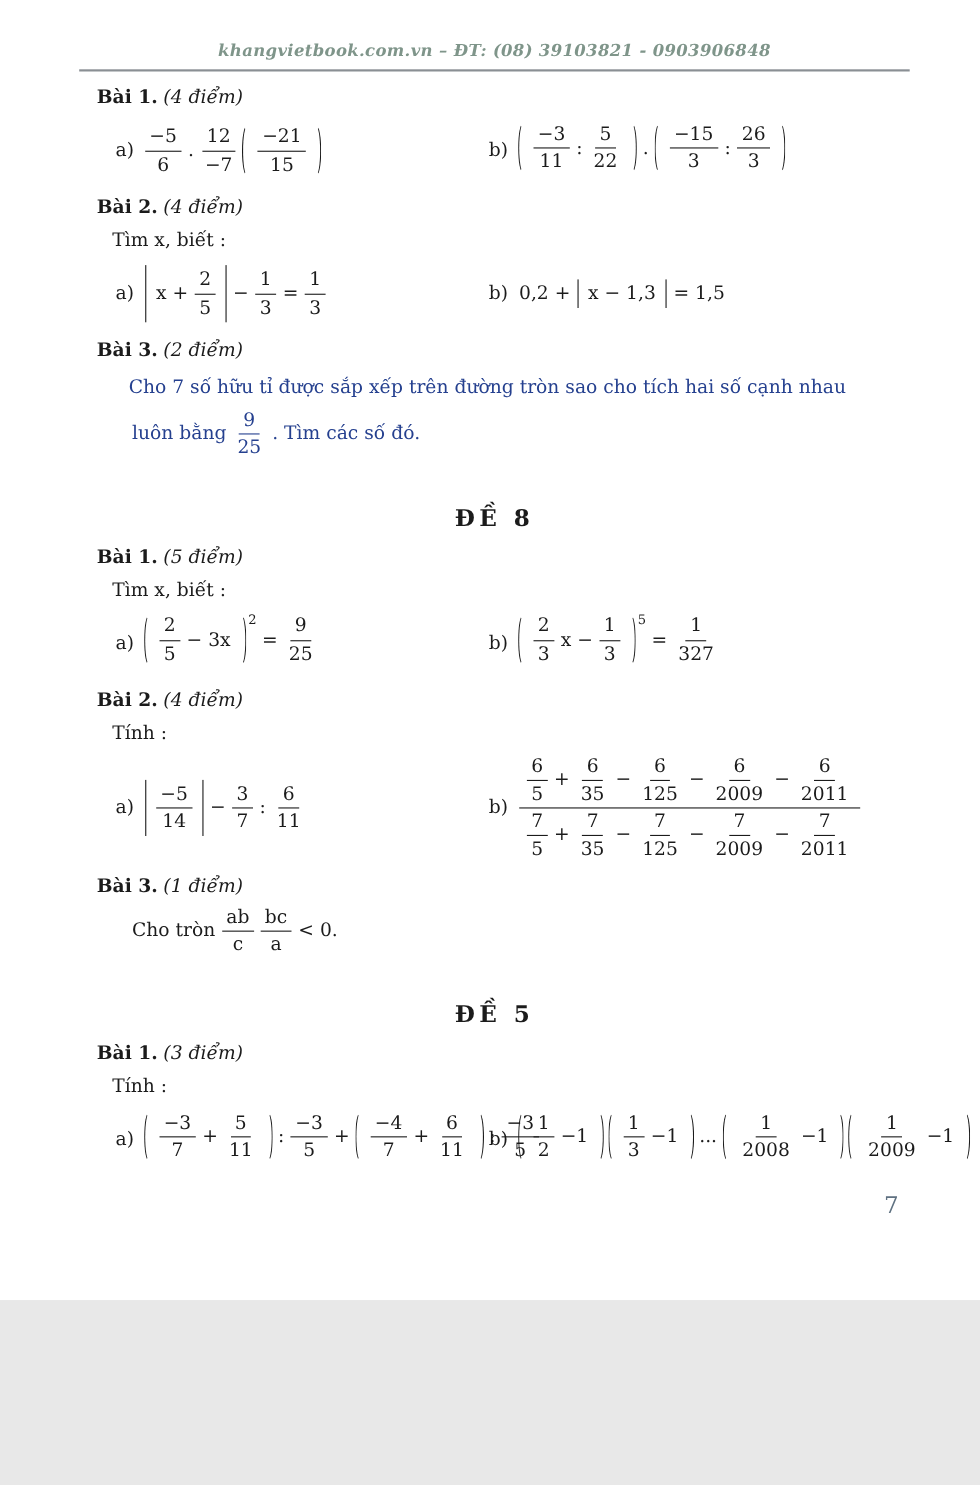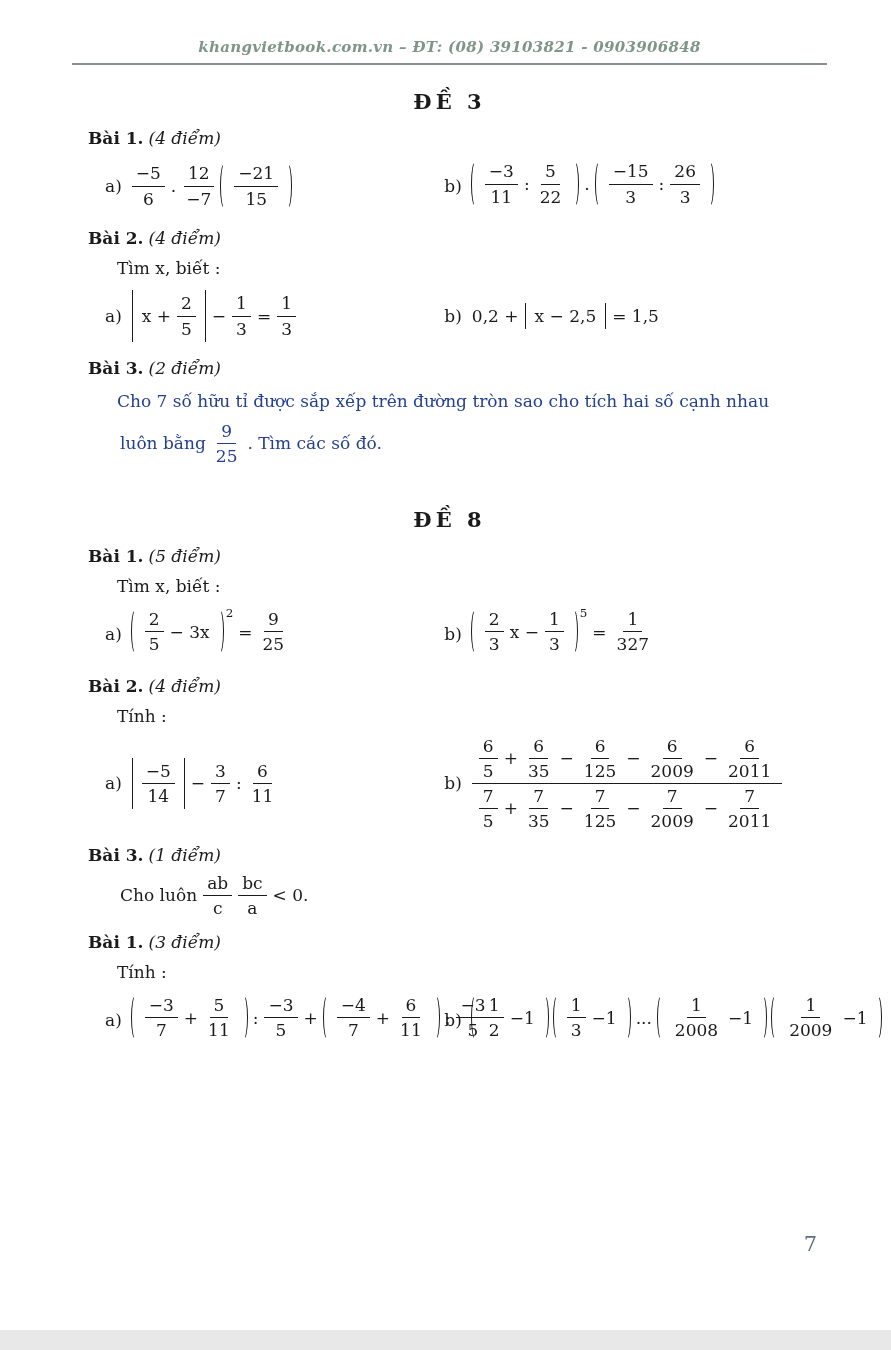--- a/index.html
+++ b/index.html
@@ -1,34 +1,34 @@
 <!DOCTYPE html>
 <html style="--header-text: #7f958a; --rule: #8a8f94; --body-text: #1b1b1b; --statement-blue: #25408f; --page-number: #5f7181;"><head>
 <meta charset="utf-8">
 <style>
   html,body{margin:0;padding:0;background:#e8e8e8;}
   .page{
-    width:891px;height:1330px;margin:0 auto;background:#ffffff;position:relative;
+    width:891px;height:1182px;margin:0 auto;background:#ffffff;position:relative;
     box-sizing:border-box;padding:36px 64px 0 72px;
     font-family:"DejaVu Serif","Liberation Serif",serif;
     color:var(--body-text,#1b1b1b);font-size:17px;
     overflow:hidden;
   }
   
   .header{text-align:center;}
   .header-text{font-style:italic;font-weight:bold;font-size:15px;color:var(--header-text,#7f958a);letter-spacing:.3px;}
   .header-rule{border:0;border-top:2px solid var(--rule,#8a8f94);margin:7px 0 0;}
   
   .de{text-align:center;font-size:21px;font-weight:bold;letter-spacing:4px;margin:40px 0 12px;}
   .de.first{margin-top:24px;}
   
   .bai{margin:14px 16px 6px;font-size:17px;}
   .bai b{font-weight:bold;}
   .bai .pts{font-style:italic;font-weight:normal;margin-left:5px;}
-  .intro{margin:10px 0 4px 45px;}
+  .intro{margin:10px 0 4px 30px;}
   
   .row{display:flex;align-items:center;margin:10px 0 12px 33px;min-height:56px;}
   .part{display:flex;align-items:center;min-width:0;}
   .part.a{width:47%;flex:0 0 47%;}
   .part.b{flex:1;}
   .plabel{margin-right:7px;white-space:pre;}
   
   .para{margin:8px 0 10px 45px;line-height:1.85;}
   .para.blue{color:var(--statement-blue,#25408f);}
   .pline{margin:0 0 4px;}
@@ -52,21 +52,20 @@
 </head>
 <body>
 
 <div class="page">
 
   <div class="header">
     <span class="header-text">khangvietbook.com.vn – ĐT: (08) 39103821 - 0903906848</span>
     <hr class="header-rule">
   </div>
 
-  <div class="de first">ĐỀ 3</div>
 
   <p class="bai">
     <b>Bài 1.</b><i class="pts">(4 điểm)</i>
   </p>
   <div class="row">
     <div class="part a">
       <span class="plabel">a)</span>
       <span class="math"><span class="mrow">
             <span class="frac">
               <span class="num">−5</span>
@@ -161,21 +160,21 @@
               <span class="den">3</span>
             </span>
           </span></span>
     </div>
     <div class="part b">
       <span class="plabel">b)</span>
       <span class="math"><span class="mrow">
             <span class="mtxt">0,2 +</span>
             <span class="abs">
               <span class="mrow">
-                <span class="mtxt">x − 2,5</span>
+                <span class="mtxt">x − 1,3</span>
               </span>
             </span>
             <span class="mtxt">= 1,5</span>
           </span></span>
     </div>
   </div>
 
   <p class="bai">
     <b>Bài 3.</b><i class="pts">(2 điểm)</i>
   </p>
@@ -346,34 +345,35 @@
           </span></span>
     </div>
   </div>
 
   <p class="bai">
     <b>Bài 3.</b><i class="pts">(1 điểm)</i>
   </p>
   <div class="para">
     <div class="pline math-line">
         <span class="mrow">
-          <span class="mtxt">Cho luôn</span>
+          <span class="mtxt">Cho tròn</span>
           <span class="frac">
             <span class="num">ab</span>
             <span class="den">c</span>
           </span>
           <span class="frac">
             <span class="num">bc</span>
             <span class="den">a</span>
           </span>
           <span class="mtxt">&lt; 0.</span>
         </span>
       </div>
   </div>
 
+  <div class="de">ĐỀ 5</div>
 
   <p class="bai">
     <b>Bài 1.</b><i class="pts">(3 điểm)</i>
   </p>
   <p class="intro">Tính :</p>
   <div class="row">
     <div class="part a">
       <span class="plabel">a)</span>
       <span class="math"><span class="mrow">
             <span class="group">

